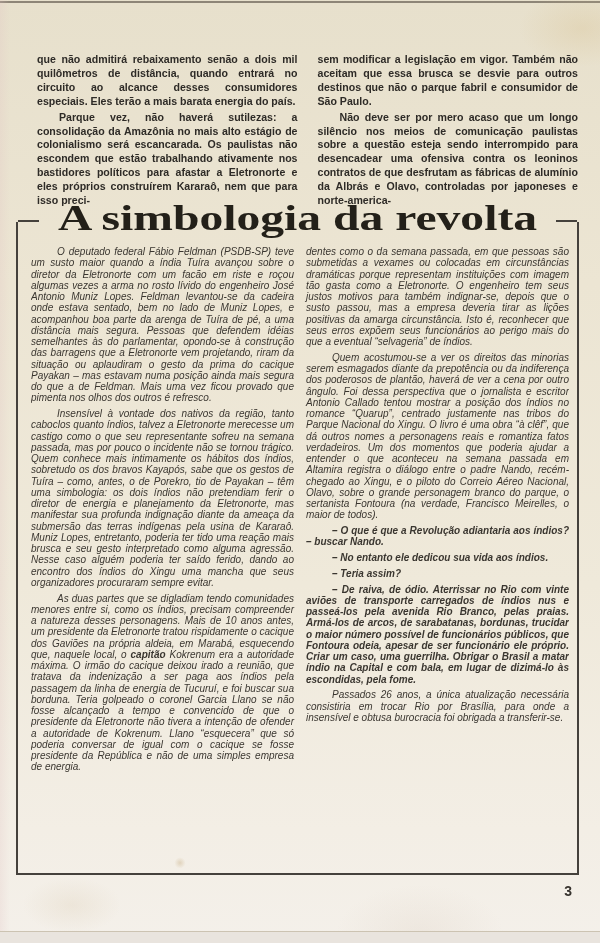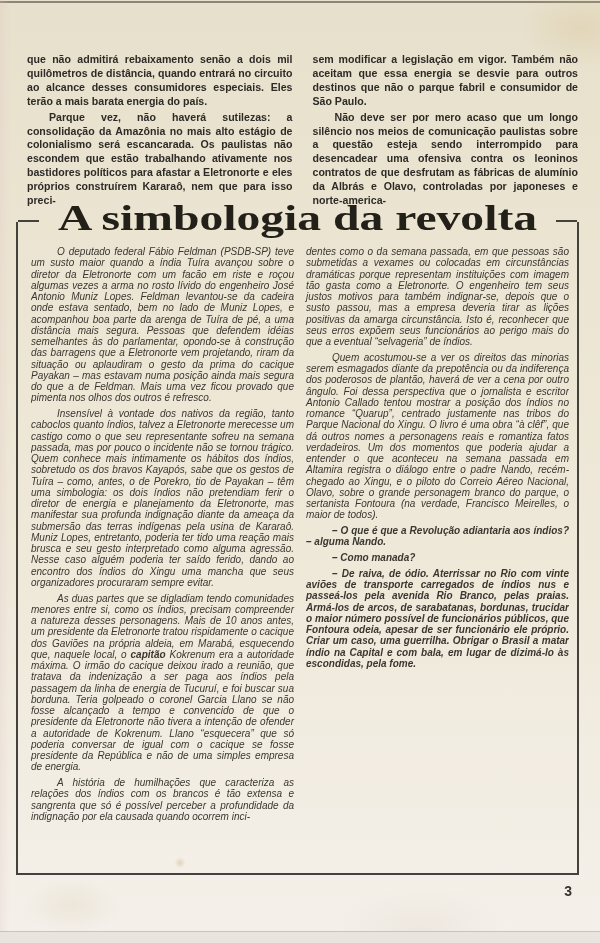--- a/index.html
+++ b/index.html
@@ -15,21 +15,21 @@
   .stains{
     position:absolute;inset:0;pointer-events:none;
     background:
       radial-gradient(90px 55px at 97% 3%, rgba(214,190,140,.30), transparent 70%),
       radial-gradient(70px 40px at 12% 96%, rgba(205,185,150,.18), transparent 70%),
       radial-gradient(120px 70px at 70% 99%, rgba(200,180,160,.15), transparent 70%),
       radial-gradient(8px 8px at 30% 91.5%, rgba(190,160,110,.35), transparent 70%),
       linear-gradient(90deg, rgba(225,195,195,.25) 0, transparent 10px);
   }
   .top-section{
-    position:absolute;top:53px;left:27px;right:22px;
+    position:absolute;top:53px;left:37px;right:22px;
     display:flex;gap:20px;
   }
   .top-col{
     flex:1;
     font-weight:bold;font-size:10.6px;line-height:13.9px;
     color:#2e2b27;text-align:justify;
   }
   .top-col p{margin:0 0 2px 0;text-indent:22px;}
   .top-col p.noindent{text-indent:0;}
   .article-box{
@@ -73,39 +73,40 @@
 <div class="page">
   <div class="top-edge"></div>
   <div class="stains"></div>
 
   <section class="top-section">
     <div class="top-col">
         <p class="noindent">que não admitirá rebaixamento senão a dois mil quilômetros de distância, quando entrará no circuito ao alcance desses consumidores especiais. Eles terão a mais barata energia do país.</p>
         <p>Parque vez, não haverá sutilezas: a consolidação da Amazônia no mais alto estágio de colonialismo será escancarada. Os paulistas não escondem que estão trabalhando ativamente nos bastidores políticos para afastar a Eletronorte e eles próprios construírem Kararaô, nem que para isso preci-</p>
       </div>
     <div class="top-col">
-        <p class="noindent">sem modificar a legislação em vigor. Também não aceitam que essa energia se desvie para outros destinos que não o parque fabril e consumidor de São Paulo.</p>
+        <p class="noindent">sem modificar a legislação em vigor. Também não aceitam que essa brusca se desvie para outros destinos que não o parque fabril e consumidor de São Paulo.</p>
         <p>Não deve ser por mero acaso que um longo silêncio nos meios de comunicação paulistas sobre a questão esteja sendo interrompido para desencadear uma ofensiva contra os leoninos contratos de que desfrutam as fábricas de alumínio da Albrás e Olavo, controladas por japoneses e norte-america-</p>
       </div>
   </section>
 
   <section class="article-box">
     <h1 class="headline">A simbologia da revolta</h1>
     <div class="article-cols">
       <div class="art-col">
           <p>O deputado federal Fábio Feldman (PSDB-SP) teve um susto maior quando a índia Tuíra avançou sobre o diretor da Eletronorte com um facão em riste e roçou algumas vezes a arma no rosto lívido do engenheiro José Antonio Muniz Lopes. Feldman levantou-se da cadeira onde estava sentado, bem no lado de Muniz Lopes, e acompanhou boa parte da arenga de Tuíra de pé, a uma distância mais segura. Pessoas que defendem idéias semelhantes às do parlamentar, opondo-se à construção das barragens que a Eletronorte vem projetando, riram da situação ou aplaudiram o gesto da prima do cacique Payakan – mas estavam numa posição ainda mais segura do que a de Feldman. Mais uma vez ficou provado que pimenta nos olhos dos outros é refresco.</p>
           <p>Insensível à vontade dos nativos da região, tanto caboclos quanto índios, talvez a Eletronorte merecesse um castigo como o que seu representante sofreu na semana passada, mas por pouco o incidente não se tornou trágico. Quem conhece mais intimamente os hábitos dos índios, sobretudo os dos bravos Kayapós, sabe que os gestos de Tuíra – como, antes, o de Porekro, tio de Payakan – têm uma simbologia: os dois índios não pretendiam ferir o diretor de energia e planejamento da Eletronorte, mas manifestar sua profunda indignação diante da ameaça da submersão das terras indígenas pela usina de Kararaô. Muniz Lopes, entretanto, poderia ter tido uma reação mais brusca e seu gesto interpretado como alguma agressão. Nesse caso alguém poderia ter saído ferido, dando ao encontro dos índios do Xingu uma mancha que seus organizadores procuraram sempre evitar.</p>
           <p><span>As duas partes que se digladiam tendo comunidades menores entre si, como os índios, precisam compreender a natureza desses personagens. Mais de 10 anos antes, um presidente da Eletronorte tratou rispidamente o cacique dos Gaviões na própria aldeia, em Marabá, esquecendo que, naquele local, o </span><span class="b">capitão</span><span> Kokrenum era a autoridade máxima. O irmão do cacique deixou irado a reunião, que tratava da indenização a ser paga aos índios pela passagem da linha de energia de Tucuruí, e foi buscar sua borduna. Teria golpeado o coronel Garcia Llano se não fosse alcançado a tempo e convencido de que o presidente da Eletronorte não tivera a intenção de ofender a autoridade de Kokrenum. Llano “esquecera” que só poderia conversar de igual com o cacique se fosse presidente da República e não de uma simples empresa de energia.</span></p>
-          <p>A história de humilhações que caracteriza as relações dos índios com os brancos é tão extensa e sangrenta que só é possível perceber a profundidade da indignação por ela causada quando ocorrem inci-</p>
         </div>
       <div class="art-col">
           <p class="noindent">dentes como o da semana passada, em que pessoas são submetidas a vexames ou colocadas em circunstâncias dramáticas porque representam instituições com imagem tão gasta como a Eletronorte. O engenheiro tem seus justos motivos para também indignar-se, depois que o susto passou, mas a empresa deveria tirar as lições positivas da amarga circunstância. Isto é, reconhecer que seus erros expõem seus funcionários ao perigo mais do que a eventual “selvageria” de índios.</p>
           <p>Quem acostumou-se a ver os direitos das minorias serem esmagados diante da prepotência ou da indiferença dos poderosos de plantão, haverá de ver a cena por outro ângulo. Foi dessa perspectiva que o jornalista e escritor Antonio Callado tentou mostrar a posição dos índios no romance “Quarup”, centrado justamente nas tribos do Parque Nacional do Xingu. O livro é uma obra “à clêf”, que dá outros nomes a personagens reais e romantiza fatos verdadeiros. Um dos momentos que poderia ajudar a entender o que aconteceu na semana passada em Altamira registra o diálogo entre o padre Nando, recém-chegado ao Xingu, e o piloto do Correio Aéreo Nacional, Olavo, sobre o grande personagem branco do parque, o sertanista Fontoura (na verdade, Francisco Meirelles, o maior de todos).</p>
-          <p class="bold">– O que é que a Revolução adiantaria aos índios? – alguma Nando.</p>
-          <p class="bold">– Como manada?</p>
+          <p class="bold">– O que é que a Revolução adiantaria aos índios? – buscar Nando.</p>
+          <p class="bold">– No entanto ele dedicou sua vida aos índios.</p>
+          <p class="bold">– Teria assim?</p>
           <p class="bold">– De raiva, de ódio. Aterrissar no Rio com vinte aviões de transporte carregados de índios nus e passeá-los pela avenida Rio Branco, pelas praias. Armá-los de arcos, de sarabatanas, bordunas, trucidar o maior número possível de funcionários públicos, que Fontoura odeia, apesar de ser funcionário ele próprio. Criar um caso, uma guerrilha. Obrigar o Brasil a matar índio na Capital e com bala, em lugar de dizimá-lo às escondidas, pela fome.</p>
+          <p>Passados 26 anos, a única atualização necessária consistiria em trocar Rio por Brasília, para onde a insensível e obtusa burocracia foi obrigada a transferir-se.</p>
         </div>
     </div>
   </section>
 
   <div class="page-number">3</div>
   <div class="bottom-band"></div>
 </div>
 
 </body></html>

